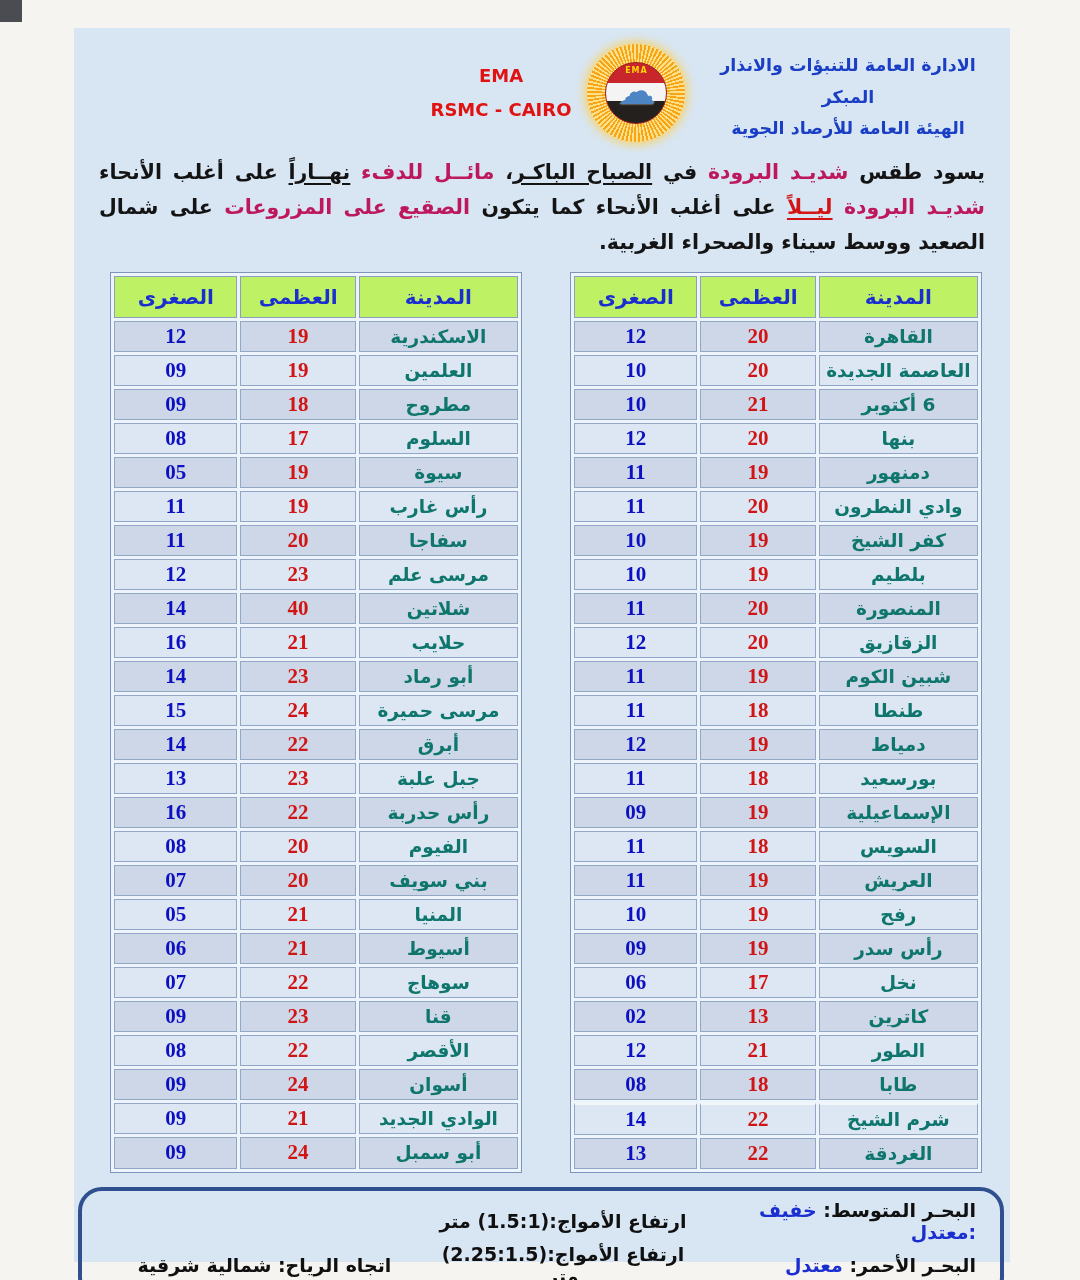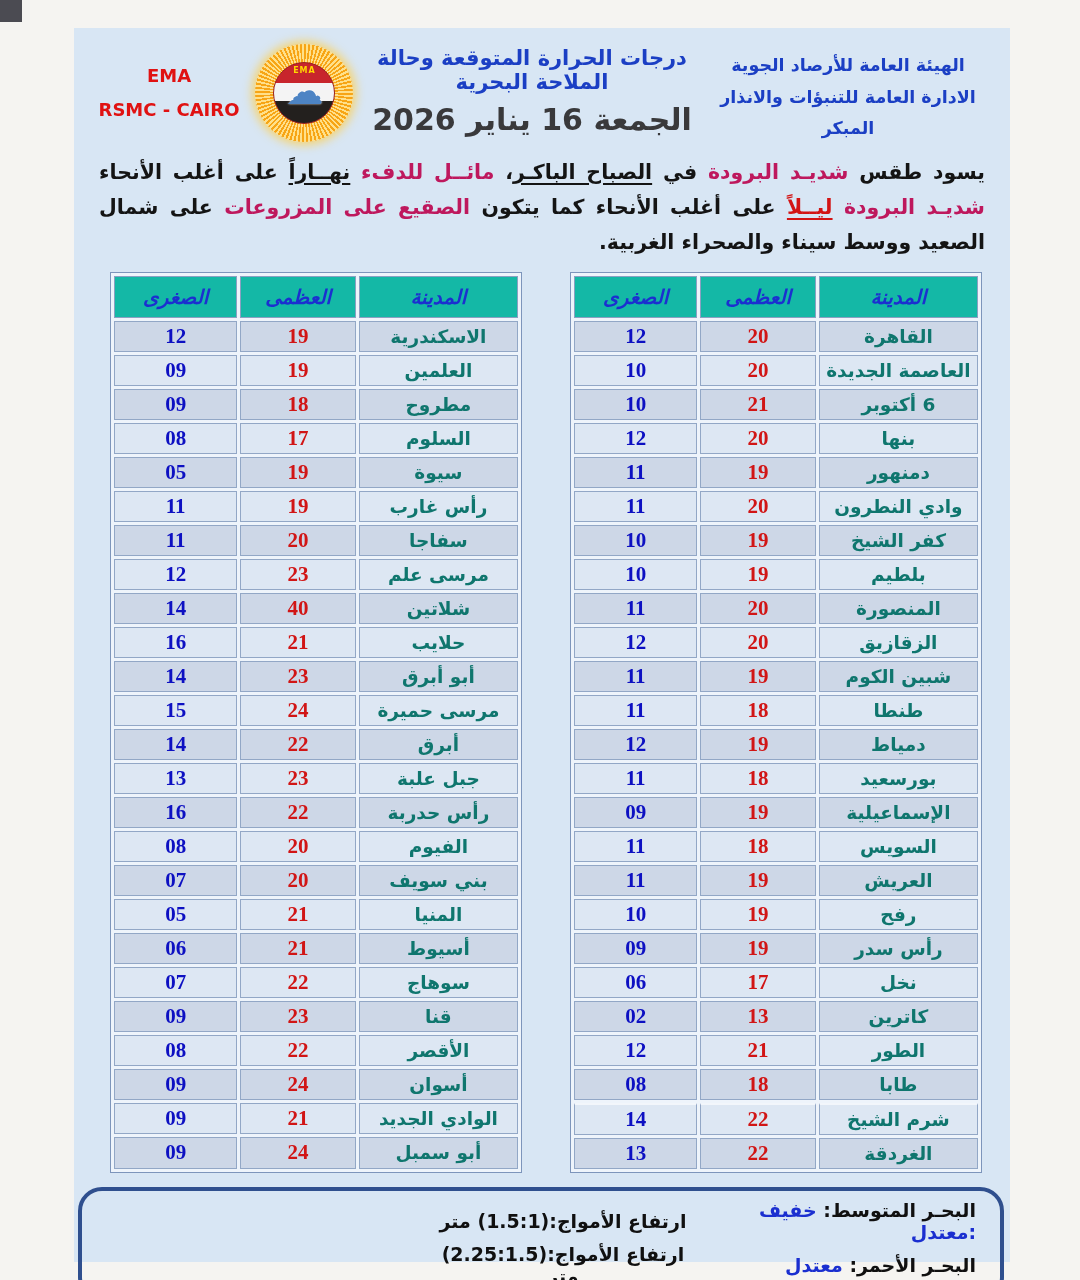--- a/index.html
+++ b/index.html
@@ -33,21 +33,21 @@
      line-height:35px;text-align:justify;direction:rtl;}
   .seg{}
   .seg.blue{color:#be185d;}
   .seg.red{color:#d31414;}
   .seg.u{text-decoration:underline;text-underline-offset:4px;text-decoration-thickness:2px;}
 
   
   .tables{display:flex;direction:rtl;justify-content:space-between;padding:12px 28px 0 36px;}
   table{border-collapse:separate;border-spacing:3px;background:#eef4fb;border:1px solid #7d95bb;
      width:412px;direction:rtl;}
-  th{background:#14b8a6;color:#1b2fd0;font-size:20px;font-weight:bold;height:38px;border:1px solid #8aa0c2;font-style:italic;}
+  th{background:#bef264;color:#1b2fd0;font-size:20px;font-weight:bold;height:38px;border:1px solid #8aa0c2;}
   td{height:29px;text-align:center;border:1px solid #92a7c6;font-weight:bold;padding:0 2px;}
   td.c-city{font-size:18.5px;color:#0f766e;}
   td.c-max{font-family:"Liberation Serif",serif;font-size:21px;color:#d11515;}
   td.c-min{font-family:"Liberation Serif",serif;font-size:21px;color:#0d10c2;}
   tbody tr:nth-child(odd) td{background:#cdd7e7;}
   tbody tr:nth-child(even) td{background:#dde7f3;}
   [data-name="table-cairo"] tbody tr:nth-child(24) td{border-top:2px solid #f2f6fb;}
 
   
   .marine{margin:14px 6px 0 4px;border:4px solid #2f4f8e;border-radius:24px;padding:8px 20px 10px;}
@@ -60,26 +60,22 @@
 </style>
 </head>
 <body>
 
 <div class="corner-artifact" data-name="scan-artifact-corner"></div>
 
 <div class="page" data-name="bulletin-page">
 
   <div class="hdr" data-name="header">
     <div class="org" data-name="organization-names">
+      <div data-name="org-line-2">الادارة العامة للتنبؤات والانذار المبكر</div>
       <div data-name="org-line-1">الهيئة العامة للأرصاد الجوية</div>
-      <div data-name="org-line-2">الادارة العامة للتنبؤات والانذار المبكر</div>
-    </div>
-    <div class="titleblock" data-name="title-block">
-      <div class="title" data-name="page-title">درجات الحرارة المتوقعة وحالة الملاحة البحرية</div>
-      <div class="date" data-name="forecast-date">الجمعة 16 يناير 2026</div>
     </div>
     <div class="emazone" data-name="agency-zone">
       <div class="ema-text" data-name="agency-abbreviation">
         <div data-name="agency-abbr-line">EMA</div>
         <div data-name="agency-center-line">RSMC - CAIRO</div>
       </div>
       <div class="logo" data-name="ema-logo">
         <div class="logo-rays" data-name="sun-rays-icon"></div>
         <div class="logo-flag" data-name="flag-circle-icon">
           <span class="logo-ema" data-name="logo-ema-text">EMA</span>
@@ -292,21 +288,21 @@
             <td class="c-city" data-name="city-name">شلاتين</td>
             <td class="c-max" data-name="max-temp">40</td>
             <td class="c-min" data-name="min-temp">14</td>
           </tr>
           <tr data-name="table-row">
             <td class="c-city" data-name="city-name">حلايب</td>
             <td class="c-max" data-name="max-temp">21</td>
             <td class="c-min" data-name="min-temp">16</td>
           </tr>
           <tr data-name="table-row">
-            <td class="c-city" data-name="city-name">أبو أبرق</td>
+            <td class="c-city" data-name="city-name">أبو رماد</td>
             <td class="c-max" data-name="max-temp">23</td>
             <td class="c-min" data-name="min-temp">14</td>
           </tr>
           <tr data-name="table-row">
             <td class="c-city" data-name="city-name">مرسى حميرة</td>
             <td class="c-max" data-name="max-temp">24</td>
             <td class="c-min" data-name="min-temp">15</td>
           </tr>
           <tr data-name="table-row">
             <td class="c-city" data-name="city-name">أبرق</td>
@@ -378,16 +374,17 @@
   </div>
 
   <div class="marine" data-name="marine-conditions-box">
       <div class="m-row" data-name="marine-row">
         <div class="m-sea" data-name="sea-name-and-state"><span data-name="sea-name">البحـر المتوسط:</span> <span class="state" data-name="sea-state">خفيف :معتدل</span></div>
         <div class="m-waves" data-name="wave-height">ارتفاع الأمواج:(1.5:1) متر</div>
       </div>
       <div class="m-row" data-name="marine-row">
         <div class="m-sea" data-name="sea-name-and-state"><span data-name="sea-name">البحـر الأحمر:</span> <span class="state" data-name="sea-state">معتدل</span></div>
         <div class="m-waves" data-name="wave-height">ارتفاع الأمواج:(2.25:1.5) متر</div>
+        <div class="m-wind" data-name="wind-direction">اتجاه الرياح: شمالية شرقية</div>
       </div>
     </div>
 
 </div>
 
 </body></html>

